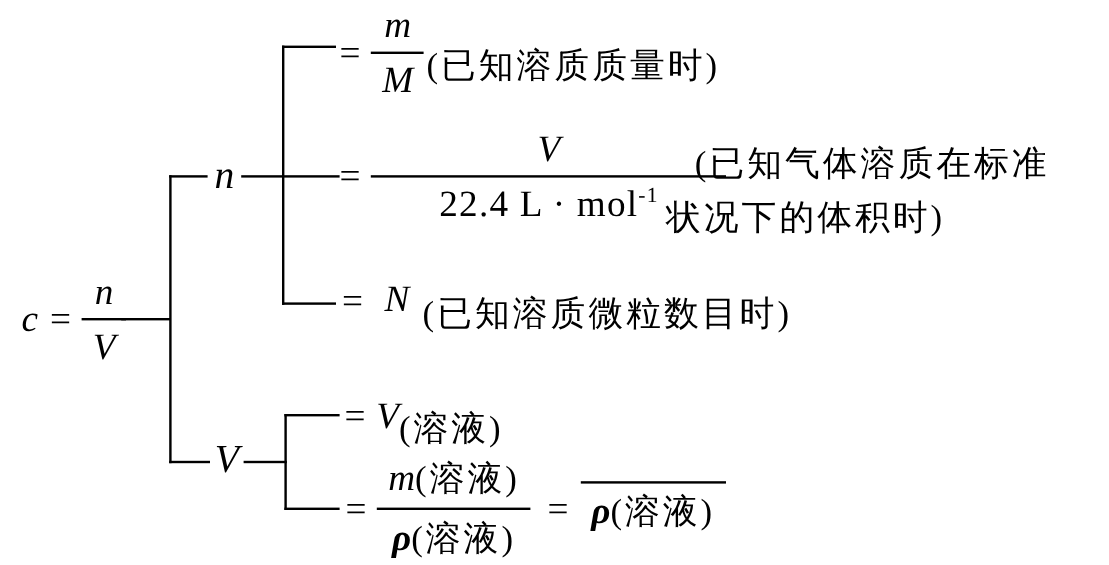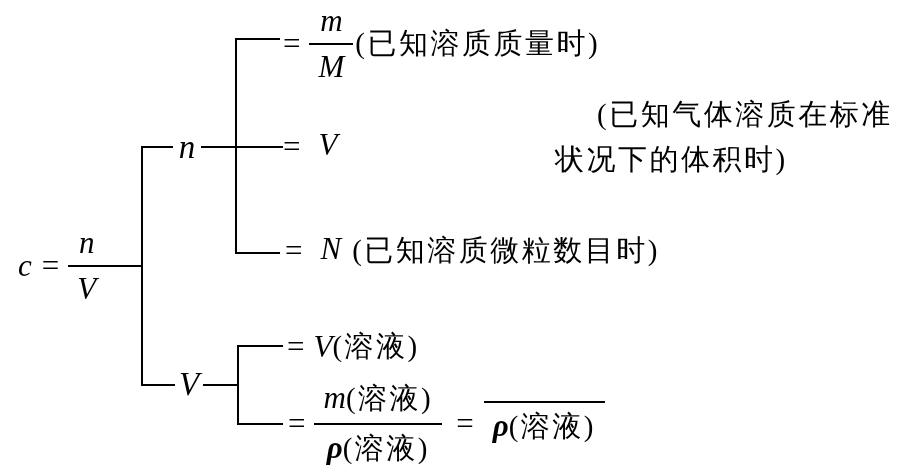--- a/index.html
+++ b/index.html
@@ -25,21 +25,21 @@
   }
   .abs{
     position:absolute;
     transform:translateY(-50%);
     white-space:nowrap;
   }
   .var{font-style:italic;}
   .rho{font-weight:bold;}
   .eq{margin-right:9px;letter-spacing:0;}
   .eq2{margin-left:14px;margin-right:10px;}
-  .cjk{letter-spacing:2.5px;font-size:29px;}
+  .cjk{letter-spacing:2.5px;font-size:29px;margin-top:22px;}
   .note{margin-left:2px;}
 
   .frac{
     display:inline-flex;
     flex-direction:column;
     align-items:stretch;
     text-align:center;
     vertical-align:middle;
   }
   .frac .num{align-self:center;padding:0 9px 4px;}
@@ -93,23 +93,24 @@
       <span class="num var">m</span>
       <span class="den var">M</span>
     </span>
     <span class="cjk note">(已知溶质质量时)</span>
   </div>
 
   <div class="row" style="left:283px;top:147px">
     <span class="eq">=</span>
     <span class="frac">
       <span class="num var">V</span>
+      <span class="den den-gas"><span>22.4 L · mol</span><sup>-1</sup></span>
     </span>
   </div>
-  <div class="abs cjk" style="left:597px;top:115px">(已知气体溶质在标准</div>
+  <div class="abs cjk" style="left:579px;top:115px">(已知气体溶质在标准</div>
   <div class="abs cjk" style="left:555px;top:160px">状况下的体积时)</div>
 
   <div class="row" style="left:285px;top:251px">
     <span class="eq">=</span>
     <span class="frac">
       <span class="num var">N</span>
     </span>
     <span class="cjk note">(已知溶质微粒数目时)</span>
   </div>
 

